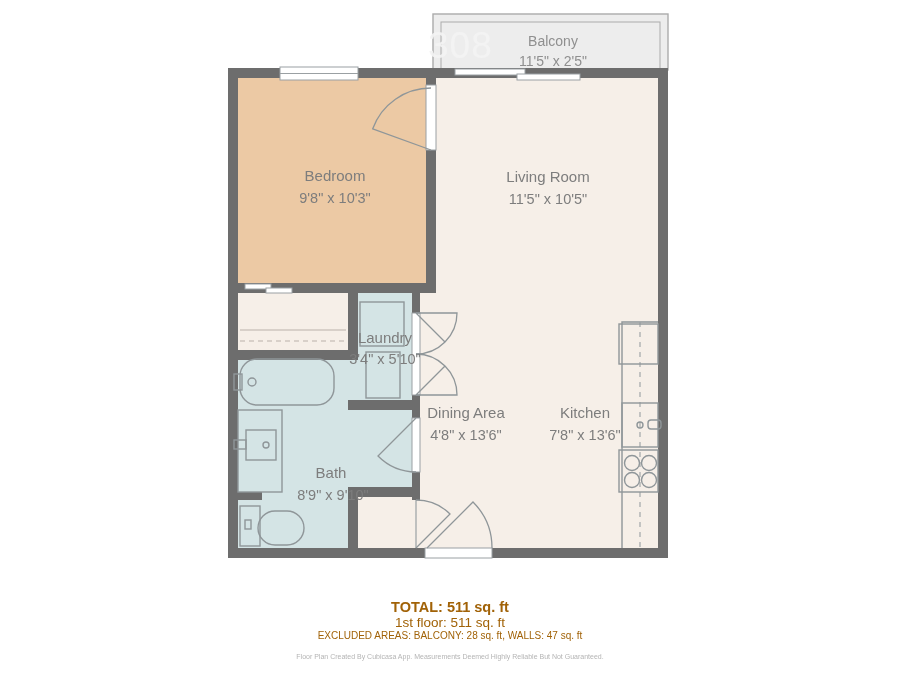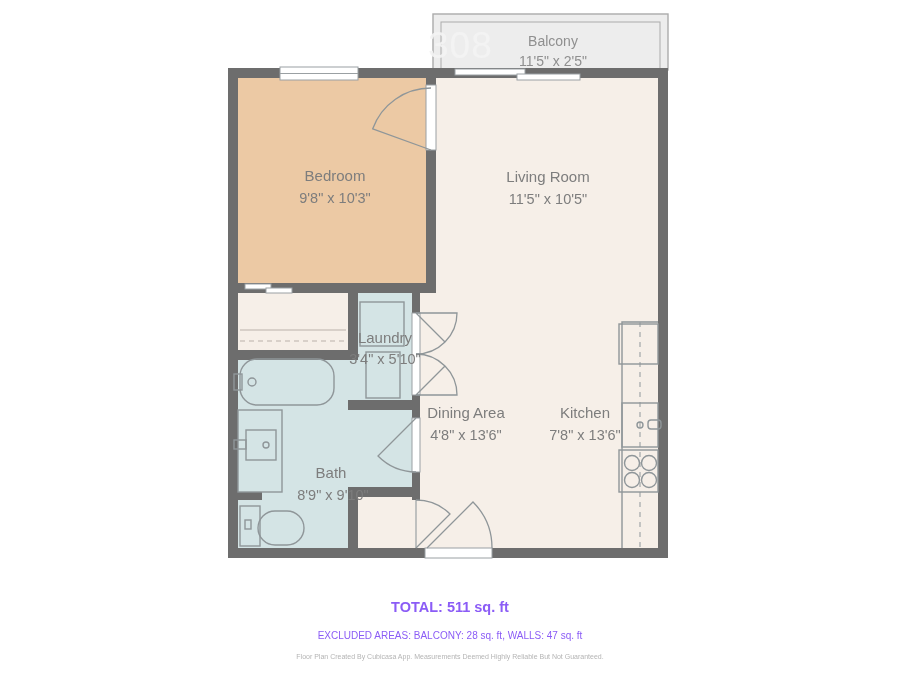--- a/index.html
+++ b/index.html
@@ -7,21 +7,21 @@
          font-family:"Liberation Sans", sans-serif;}
   #plan-svg{position:absolute;left:0;top:0;}
   .room-label{font-size:15px;fill:#7d7d7d;text-anchor:middle;}
   .room-dims{font-size:14.5px;fill:#7d7d7d;text-anchor:middle;}
   .balcony-label{font-size:14px;fill:#8f8f8f;text-anchor:middle;}
   .watermark{font-size:37px;fill:#f4f4f4;opacity:.92;letter-spacing:1px;}
   .fixture{fill:none;stroke:#8f9699;stroke-width:1.4;}
   .arc{fill:none;stroke:#8f9699;stroke-width:1.3;}
   .panel{fill:#ffffff;stroke:#9aa0a3;stroke-width:1;}
   .thinline{stroke:#b9b2aa;stroke-width:1.2;fill:none;}
-  .summary{position:absolute;left:0;width:900px;text-align:center;color:#8b5cf6;}
+  .summary{position:absolute;left:0;width:900px;text-align:center;color:#a16207;}
   #summary-total{top:599px;font-size:14.5px;font-weight:bold;}
   #summary-floor{top:615px;font-size:13.5px;}
   #summary-excluded{top:630px;font-size:10px;}
   #summary-disclaimer{top:653px;font-size:7px;color:#b4b4b4;}
 </style>
 </head>
 <body>
 
 <div id="stage">
   <svg id="plan-svg" width="900" height="675" viewBox="0 0 900 675">
@@ -131,15 +131,16 @@
       <text x="331" y="478" class="room-label">Bath</text>
       <text x="333" y="500" class="room-dims">8'9" x 9'10"</text>
       <text x="466" y="418" class="room-label">Dining Area</text>
       <text x="466" y="440" class="room-dims">4'8" x 13'6"</text>
       <text x="585" y="418" class="room-label">Kitchen</text>
       <text x="585" y="440" class="room-dims">7'8" x 13'6"</text>
     </g>
   </svg>
 
   <div class="summary" id="summary-total">TOTAL: 511 sq. ft</div>
+  <div class="summary" id="summary-floor">1st floor: 511 sq. ft</div>
   <div class="summary" id="summary-excluded">EXCLUDED AREAS: BALCONY: 28 sq. ft, WALLS: 47 sq. ft</div>
   <div class="summary" id="summary-disclaimer">Floor Plan Created By Cubicasa App. Measurements Deemed Highly Reliable But Not Guaranteed.</div>
 </div>
 
 </body></html>

